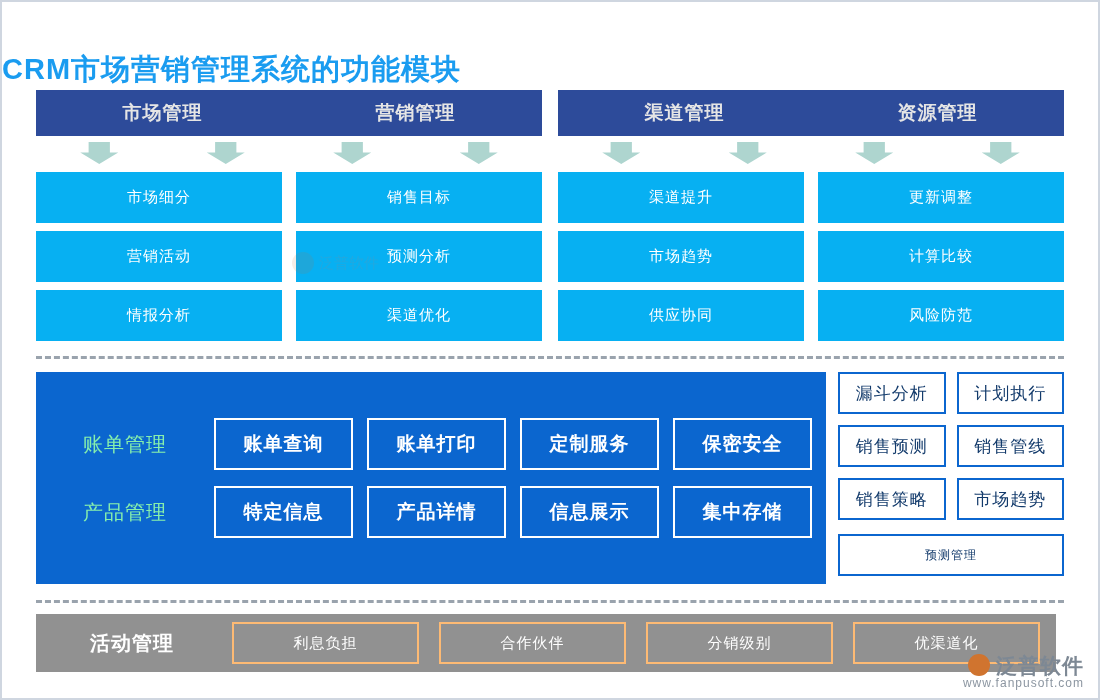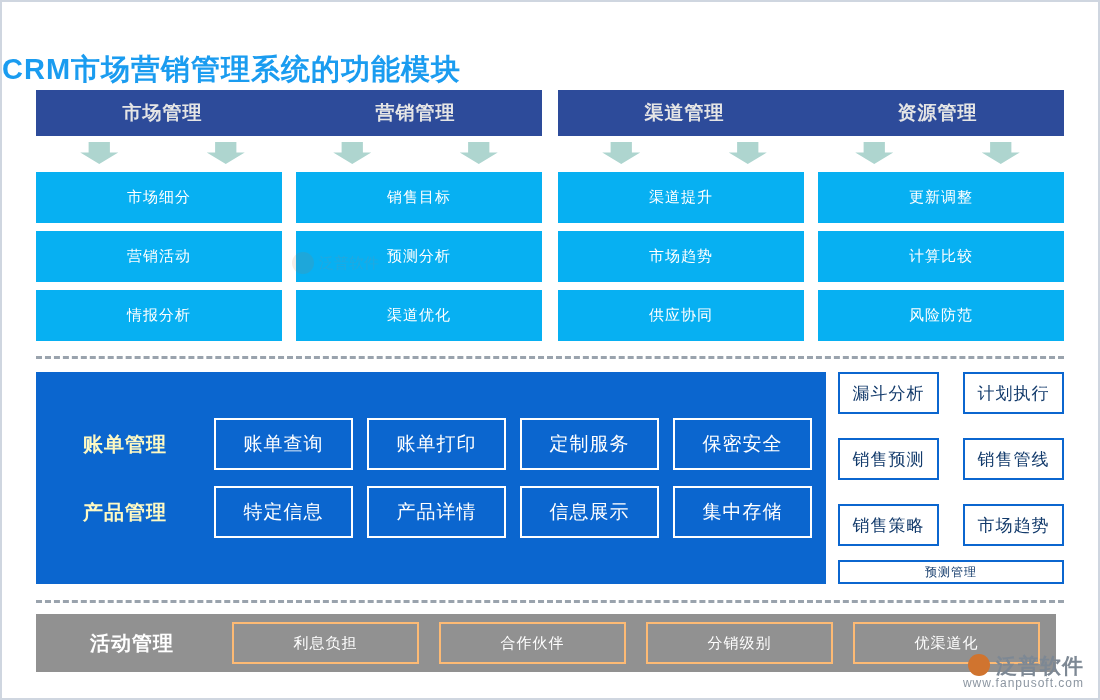--- a/index.html
+++ b/index.html
@@ -145,48 +145,49 @@
     box-sizing: border-box;
     gap: 16px;
   }
   .mid-rowline {
     display: flex;
     align-items: center;
     gap: 14px;
   }
   .mid-label {
     width: 150px;
-    color: #fef9c3;
+    color: #86efac;
     font-size: 20px;
-    font-weight: bold;
+    font-weight: normal;
     text-align: center;
     letter-spacing: 1px;
   }
   .mid-cell {
     flex: 1;
     border: 2px solid #ffffff;
     color: #ffffff;
     font-size: 19px;
     height: 48px;
     display: flex;
     align-items: center;
     justify-content: center;
     letter-spacing: 1px;
     background: #0b66cf;
+    font-weight: bold;
   }
   .mid-right {
     flex: 1;
     display: flex;
     flex-direction: column;
     gap: 8px;
   }
   .mr-grid {
     display: grid;
     grid-template-columns: 1fr 1fr;
-    gap: 24px;
+    gap: 11px;
   }
   .mr-cell {
     border: 2px solid #0b66cf;
     color: #123a6b;
     font-size: 17px;
     height: 38px;
     display: flex;
     align-items: center;
     justify-content: center;
     background: #ffffff;

